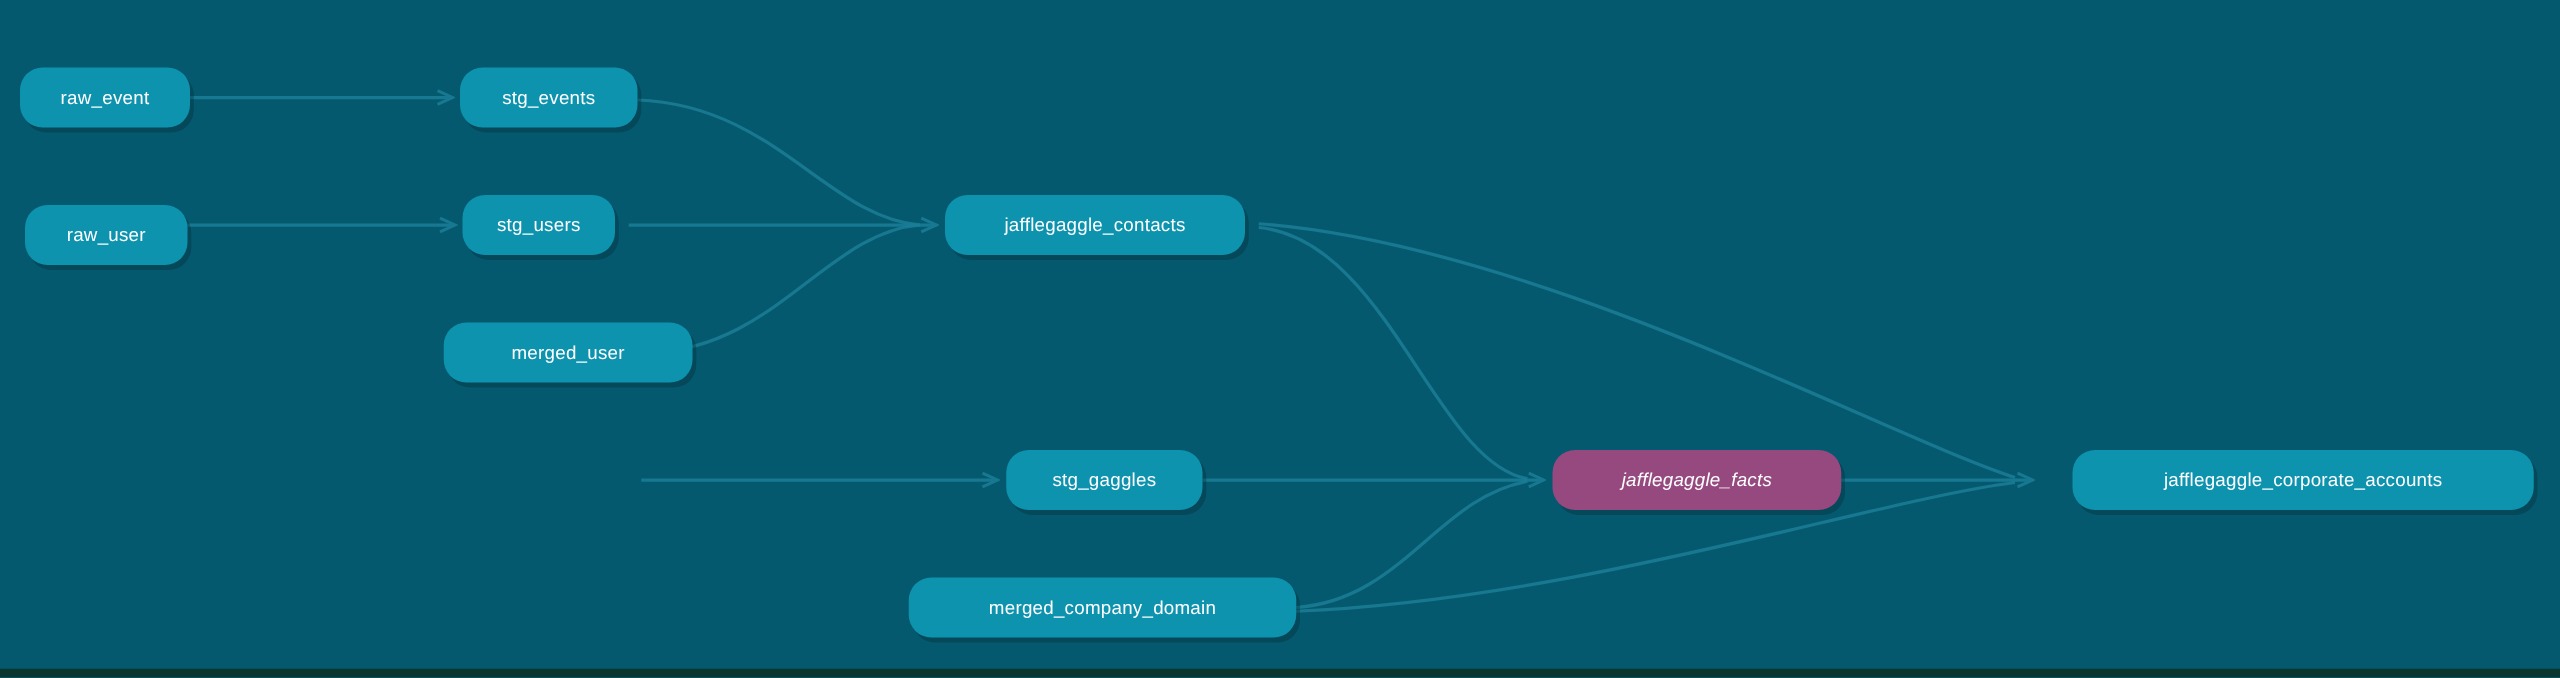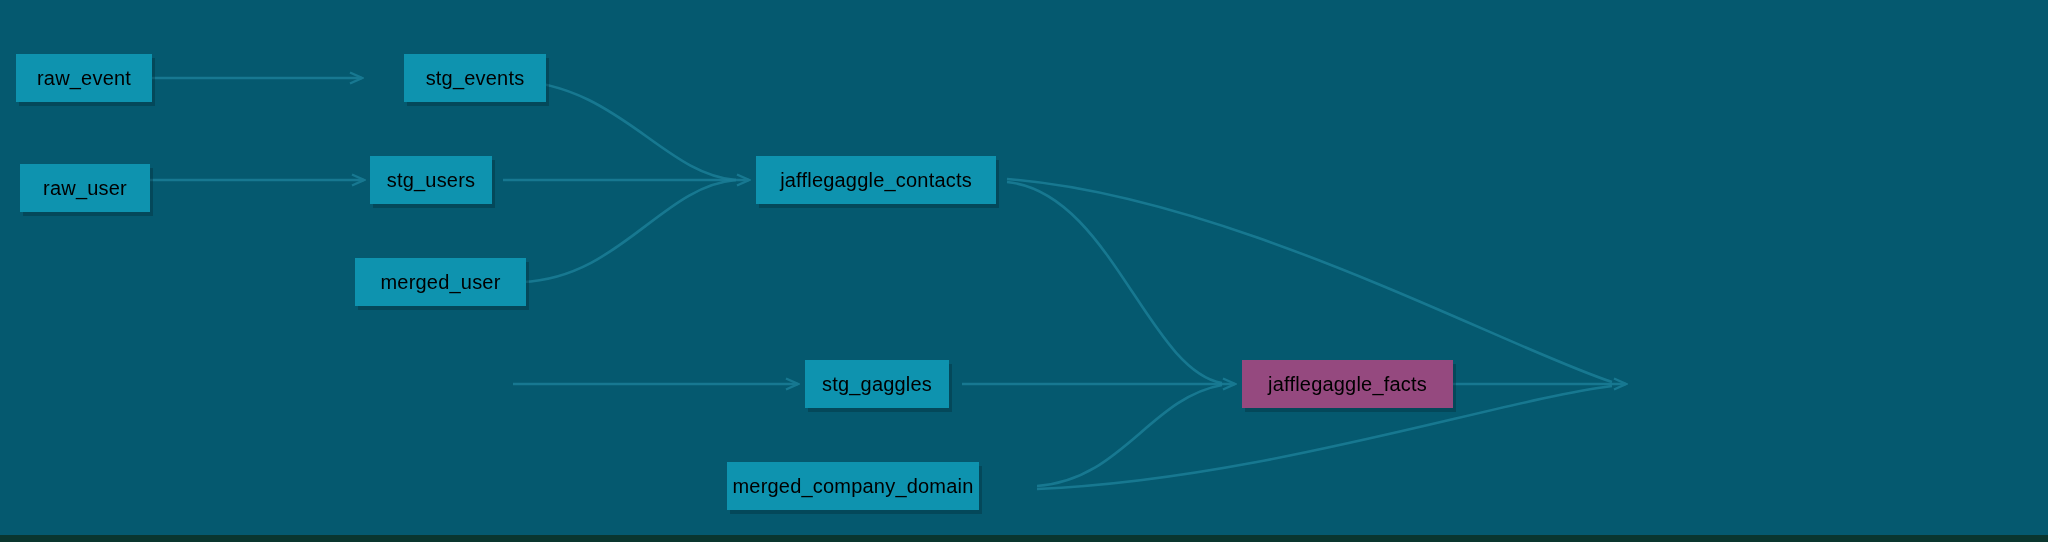--- a/index.html
+++ b/index.html
@@ -28,25 +28,25 @@
     opacity: 0.85;
   }
   .node {
     position: absolute;
     height: 48px;
     box-sizing: border-box;
     display: flex;
     align-items: center;
     justify-content: center;
     white-space: nowrap;
-    color: #000000;
-    font-size: 20px;
+    color: #ffffff;
+    font-size: 15px;
     letter-spacing: 0.2px;
     background: #0E93AF;
-    border-radius: 0;
+    border-radius: 18px;
     box-shadow: 3px 4px 0 rgba(2, 40, 52, 0.35);
     cursor: pointer;
     padding: 0 10px;
   }
   .node.highlight {
     background: #95497F;
   }
   #bottom-bar {
     position: absolute;
     left: 0;
@@ -77,32 +77,33 @@
     <path class="edge" d="M 962 384 L 1235 384" marker-end="url(#arrow)"></path>
     <path class="edge" d="M 1007 182 C 1110 192 1148 370 1222 383"></path>
     <path class="edge" d="M 1037 486 C 1122 480 1150 398 1222 385"></path>
     <path class="edge" d="M 1453 384 L 1626 384" marker-end="url(#arrow)"></path>
     <path class="edge" d="M 1007 179 C 1230 196 1500 345 1612 382"></path>
     <path class="edge" d="M 1037 489 C 1260 480 1500 400 1612 386"></path>
   </svg>
 
   <div class="node" style="left:16px;  top:54px;  width:136px;">raw_event</div>
 
-  <div class="node" style="left:368px; top:54px;  width:142px;margin-left:36px;">stg_events</div>
+  <div class="node" style="left:368px; top:54px;  width:142px;">stg_events</div>
 
   <div class="node" style="left:20px;  top:164px; width:130px;">raw_user</div>
 
   <div class="node" style="left:370px; top:156px; width:122px;">stg_users</div>
 
-  <div class="node" style="left:355px; top:258px; width:171px;">merged_user</div>
+  <div class="node" style="left:355px; top:258px; width:199px;">merged_user</div>
 
   <div class="node" style="left:756px; top:156px; width:240px;">jafflegaggle_contacts</div>
 
 
-  <div class="node" style="left:805px; top:360px; width:144px;">stg_gaggles</div>
+  <div class="node" style="left:805px; top:360px; width:157px;">stg_gaggles</div>
 
-  <div class="node" style="left:727px; top:462px; width:252px;">merged_company_domain</div>
+  <div class="node" style="left:727px; top:462px; width:310px;">merged_company_domain</div>
 
-  <div class="node highlight" style="left:1242px; top:360px; width:211px;">jafflegaggle_facts</div>
+  <div class="node highlight" style="left:1242px; top:360px; width:231px;font-style:italic;">jafflegaggle_facts</div>
 
+  <div class="node" style="left:1658px; top:360px; width:369px;">jafflegaggle_corporate_accounts</div>
 
   <div id="bottom-bar"></div>
 </div>
 
 </body></html>

